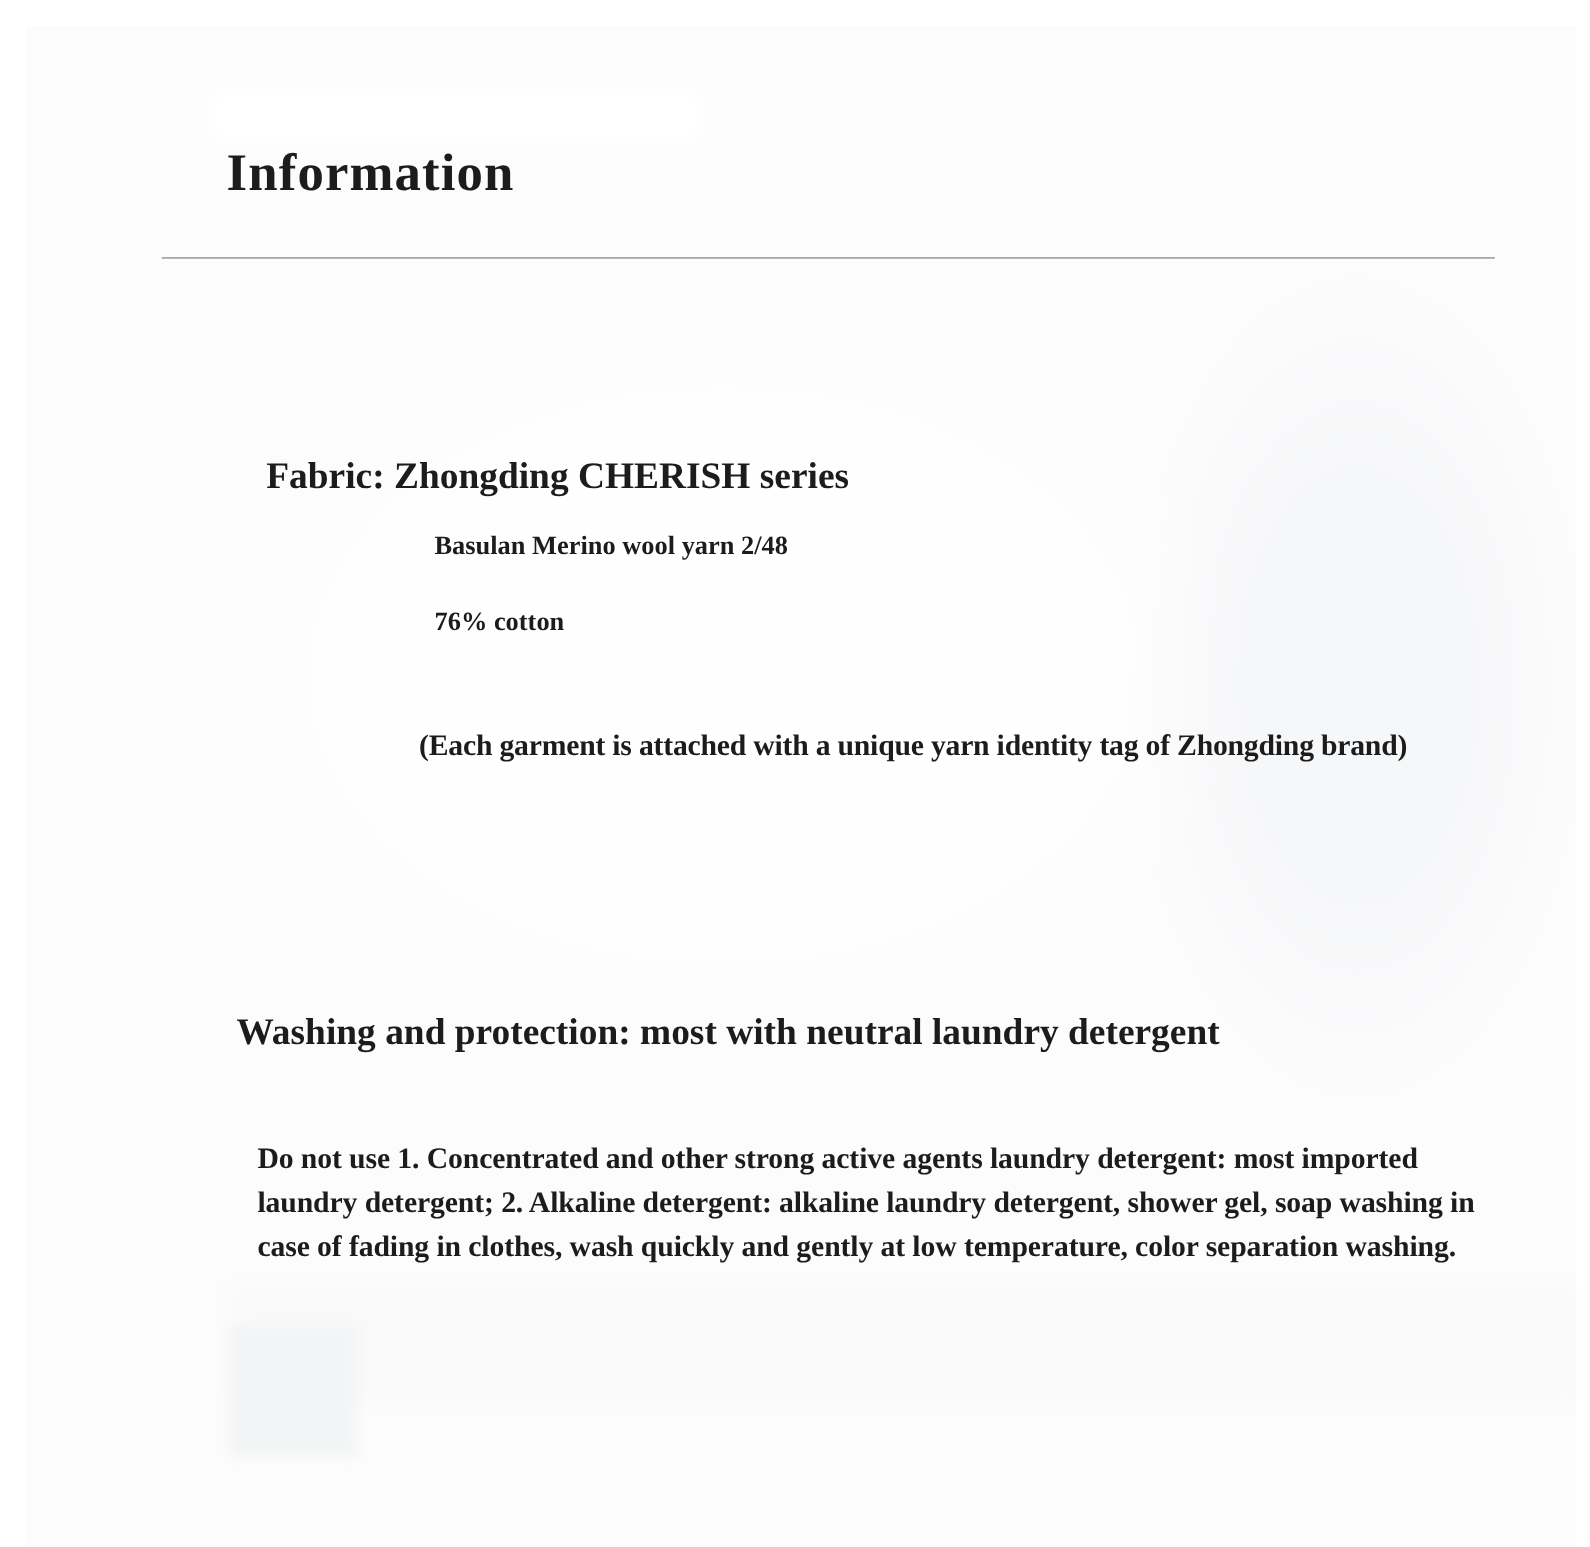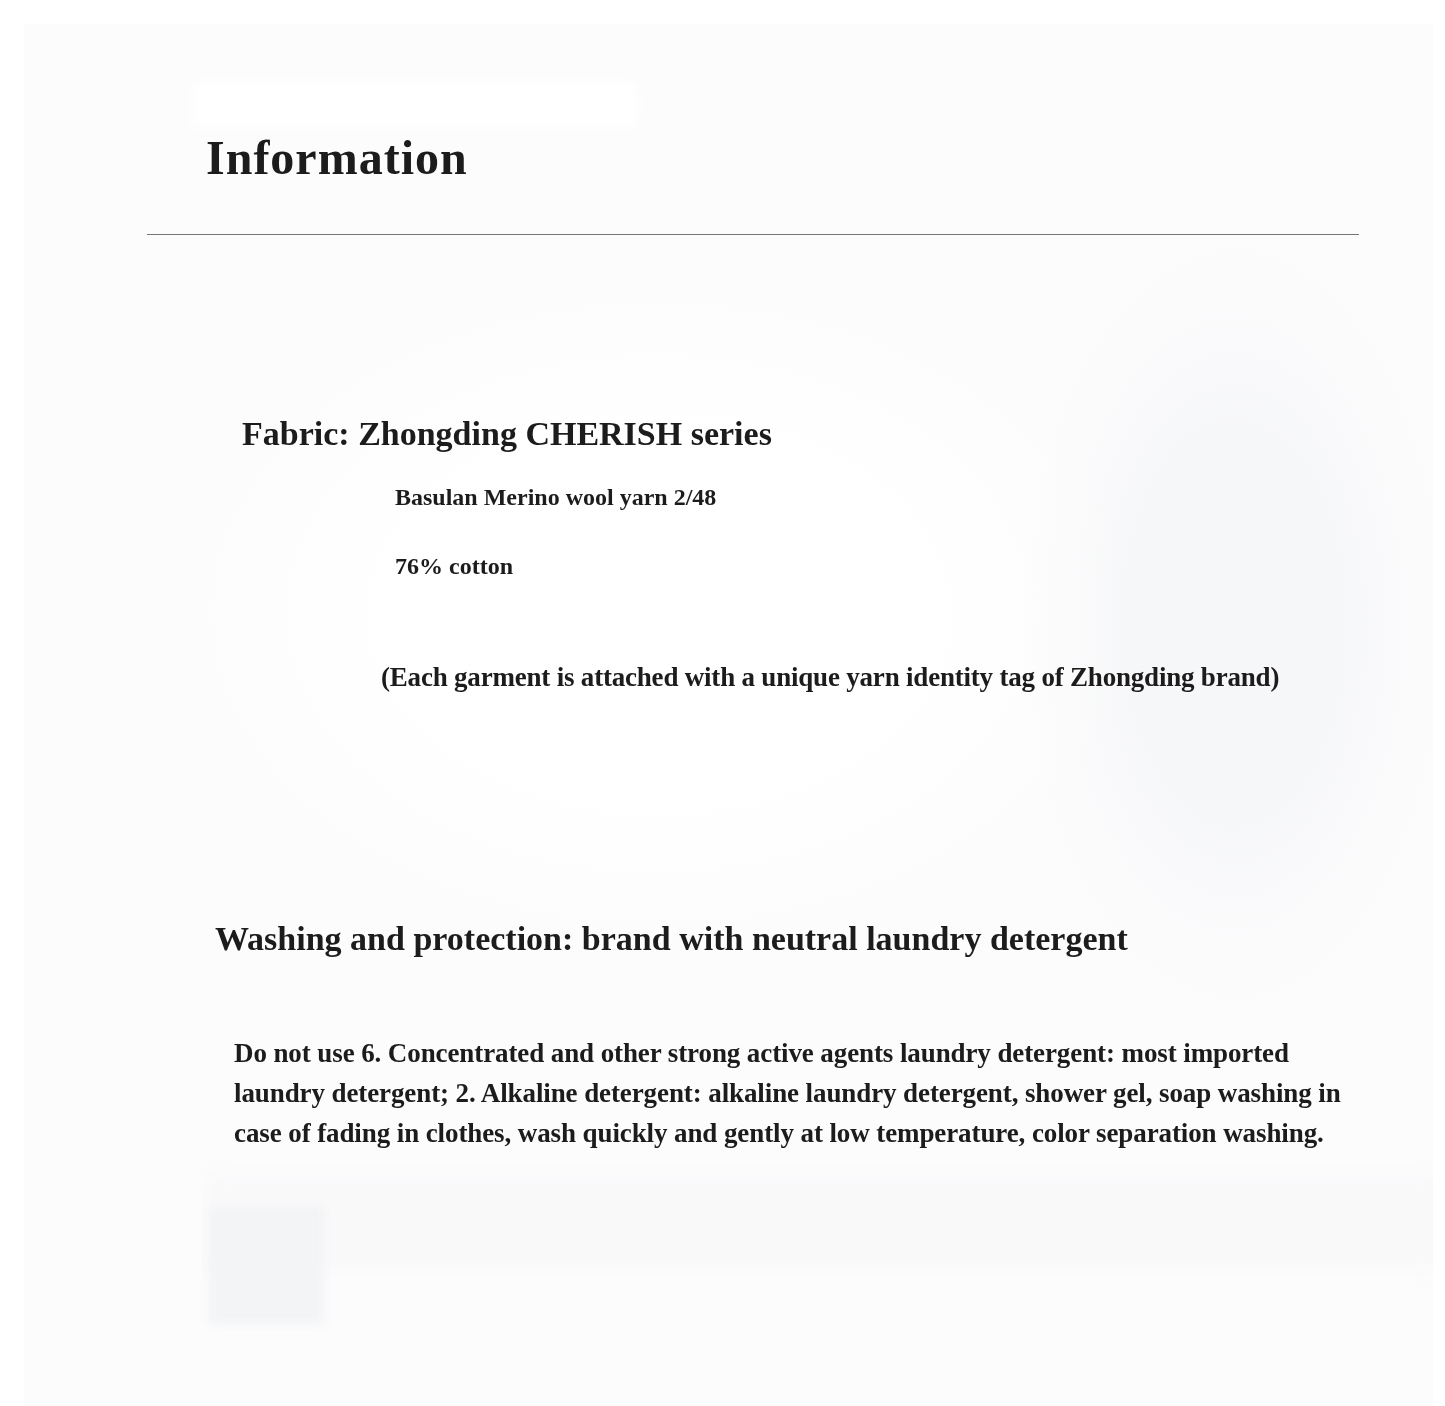--- a/index.html
+++ b/index.html
@@ -119,17 +119,17 @@
 
   <p class="fabric-heading">Fabric: Zhongding CHERISH series</p>
 
   <p class="fabric-detail d0">Basulan Merino wool yarn 2/48</p>
 
   <p class="fabric-detail d1">76% cotton</p>
 
 
   <p class="fabric-note">(Each garment is attached with a unique yarn identity tag of Zhongding brand)</p>
 
-  <p class="washing-heading">Washing and protection: brand with neutral laundry detergent</p>
+  <p class="washing-heading">Washing and protection: most with neutral laundry detergent</p>
 
-  <p class="washing-body">Do not use 6. Concentrated and other strong active agents laundry detergent: most imported laundry detergent; 2. Alkaline detergent: alkaline laundry detergent, shower gel, soap washing in case of fading in clothes, wash quickly and gently at low temperature, color separation washing.</p>
+  <p class="washing-body">Do not use 1. Concentrated and other strong active agents laundry detergent: most imported laundry detergent; 2. Alkaline detergent: alkaline laundry detergent, shower gel, soap washing in case of fading in clothes, wash quickly and gently at low temperature, color separation washing.</p>
 
 </div>
 
 </body></html>

